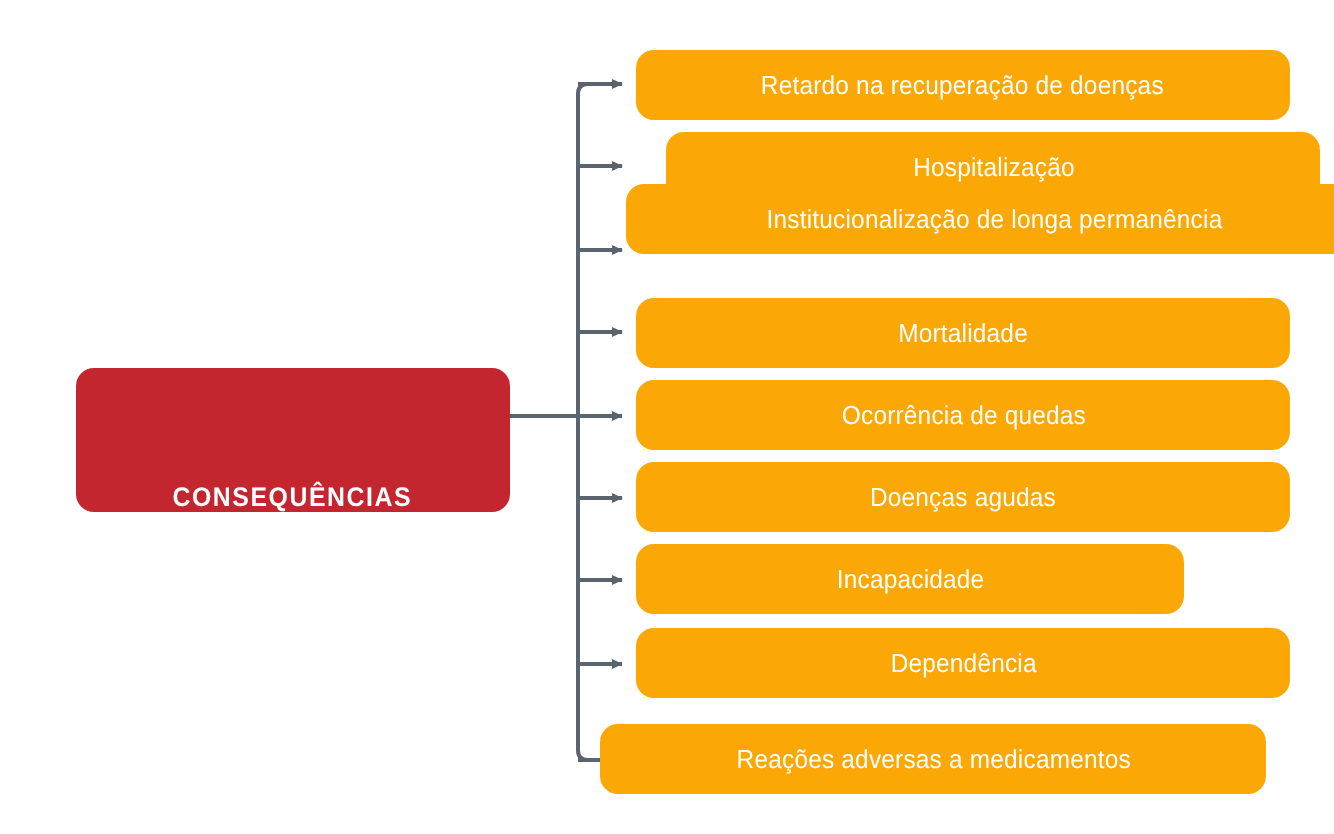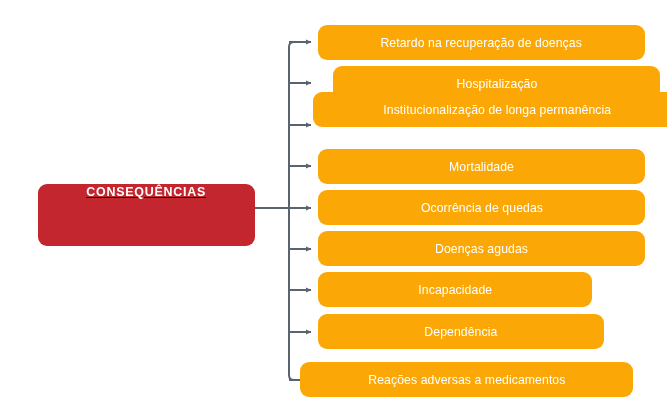--- a/index.html
+++ b/index.html
@@ -17,28 +17,27 @@
     background: #ffffff;
     overflow: hidden;
   }
 
   
   .root-node {
     position: absolute;
     left: 38px;
     top: 184px;
     width: 217px;
-    height: 62px;
+    height: 72px;
     background: #c3262e;
     border-radius: 9px;
     display: flex;
-    align-items: flex-start;
+    align-items: flex-end;
     justify-content: center;
     box-sizing: border-box;
-    text-decoration: underline;
   }
   .root-label {
     color: #ffffff;
     font-size: 13.5px;
     font-weight: bold;
     letter-spacing: 0.85px;
     font-stretch: condensed;
     transform: scaleX(0.92);
     white-space: nowrap;
     text-align: center;
@@ -129,21 +128,21 @@
   </div>
 
   <div class="node" style="left:318px; top:190px; width:327px;">
     <span class="node-label">Ocorrência de quedas</span>
   </div>
 
   <div class="node" style="left:318px; top:272px; width:274px;">
     <span class="node-label">Incapacidade</span>
   </div>
 
-  <div class="node" style="left:318px; top:314px; width:286px;">
+  <div class="node" style="left:318px; top:314px; width:327px;">
     <span class="node-label">Dependência</span>
   </div>
 
   <div class="node" style="left:300px; top:362px; width:333px;">
     <span class="node-label">Reações adversas a medicamentos</span>
   </div>
 
 </div>
 
 </body></html>

